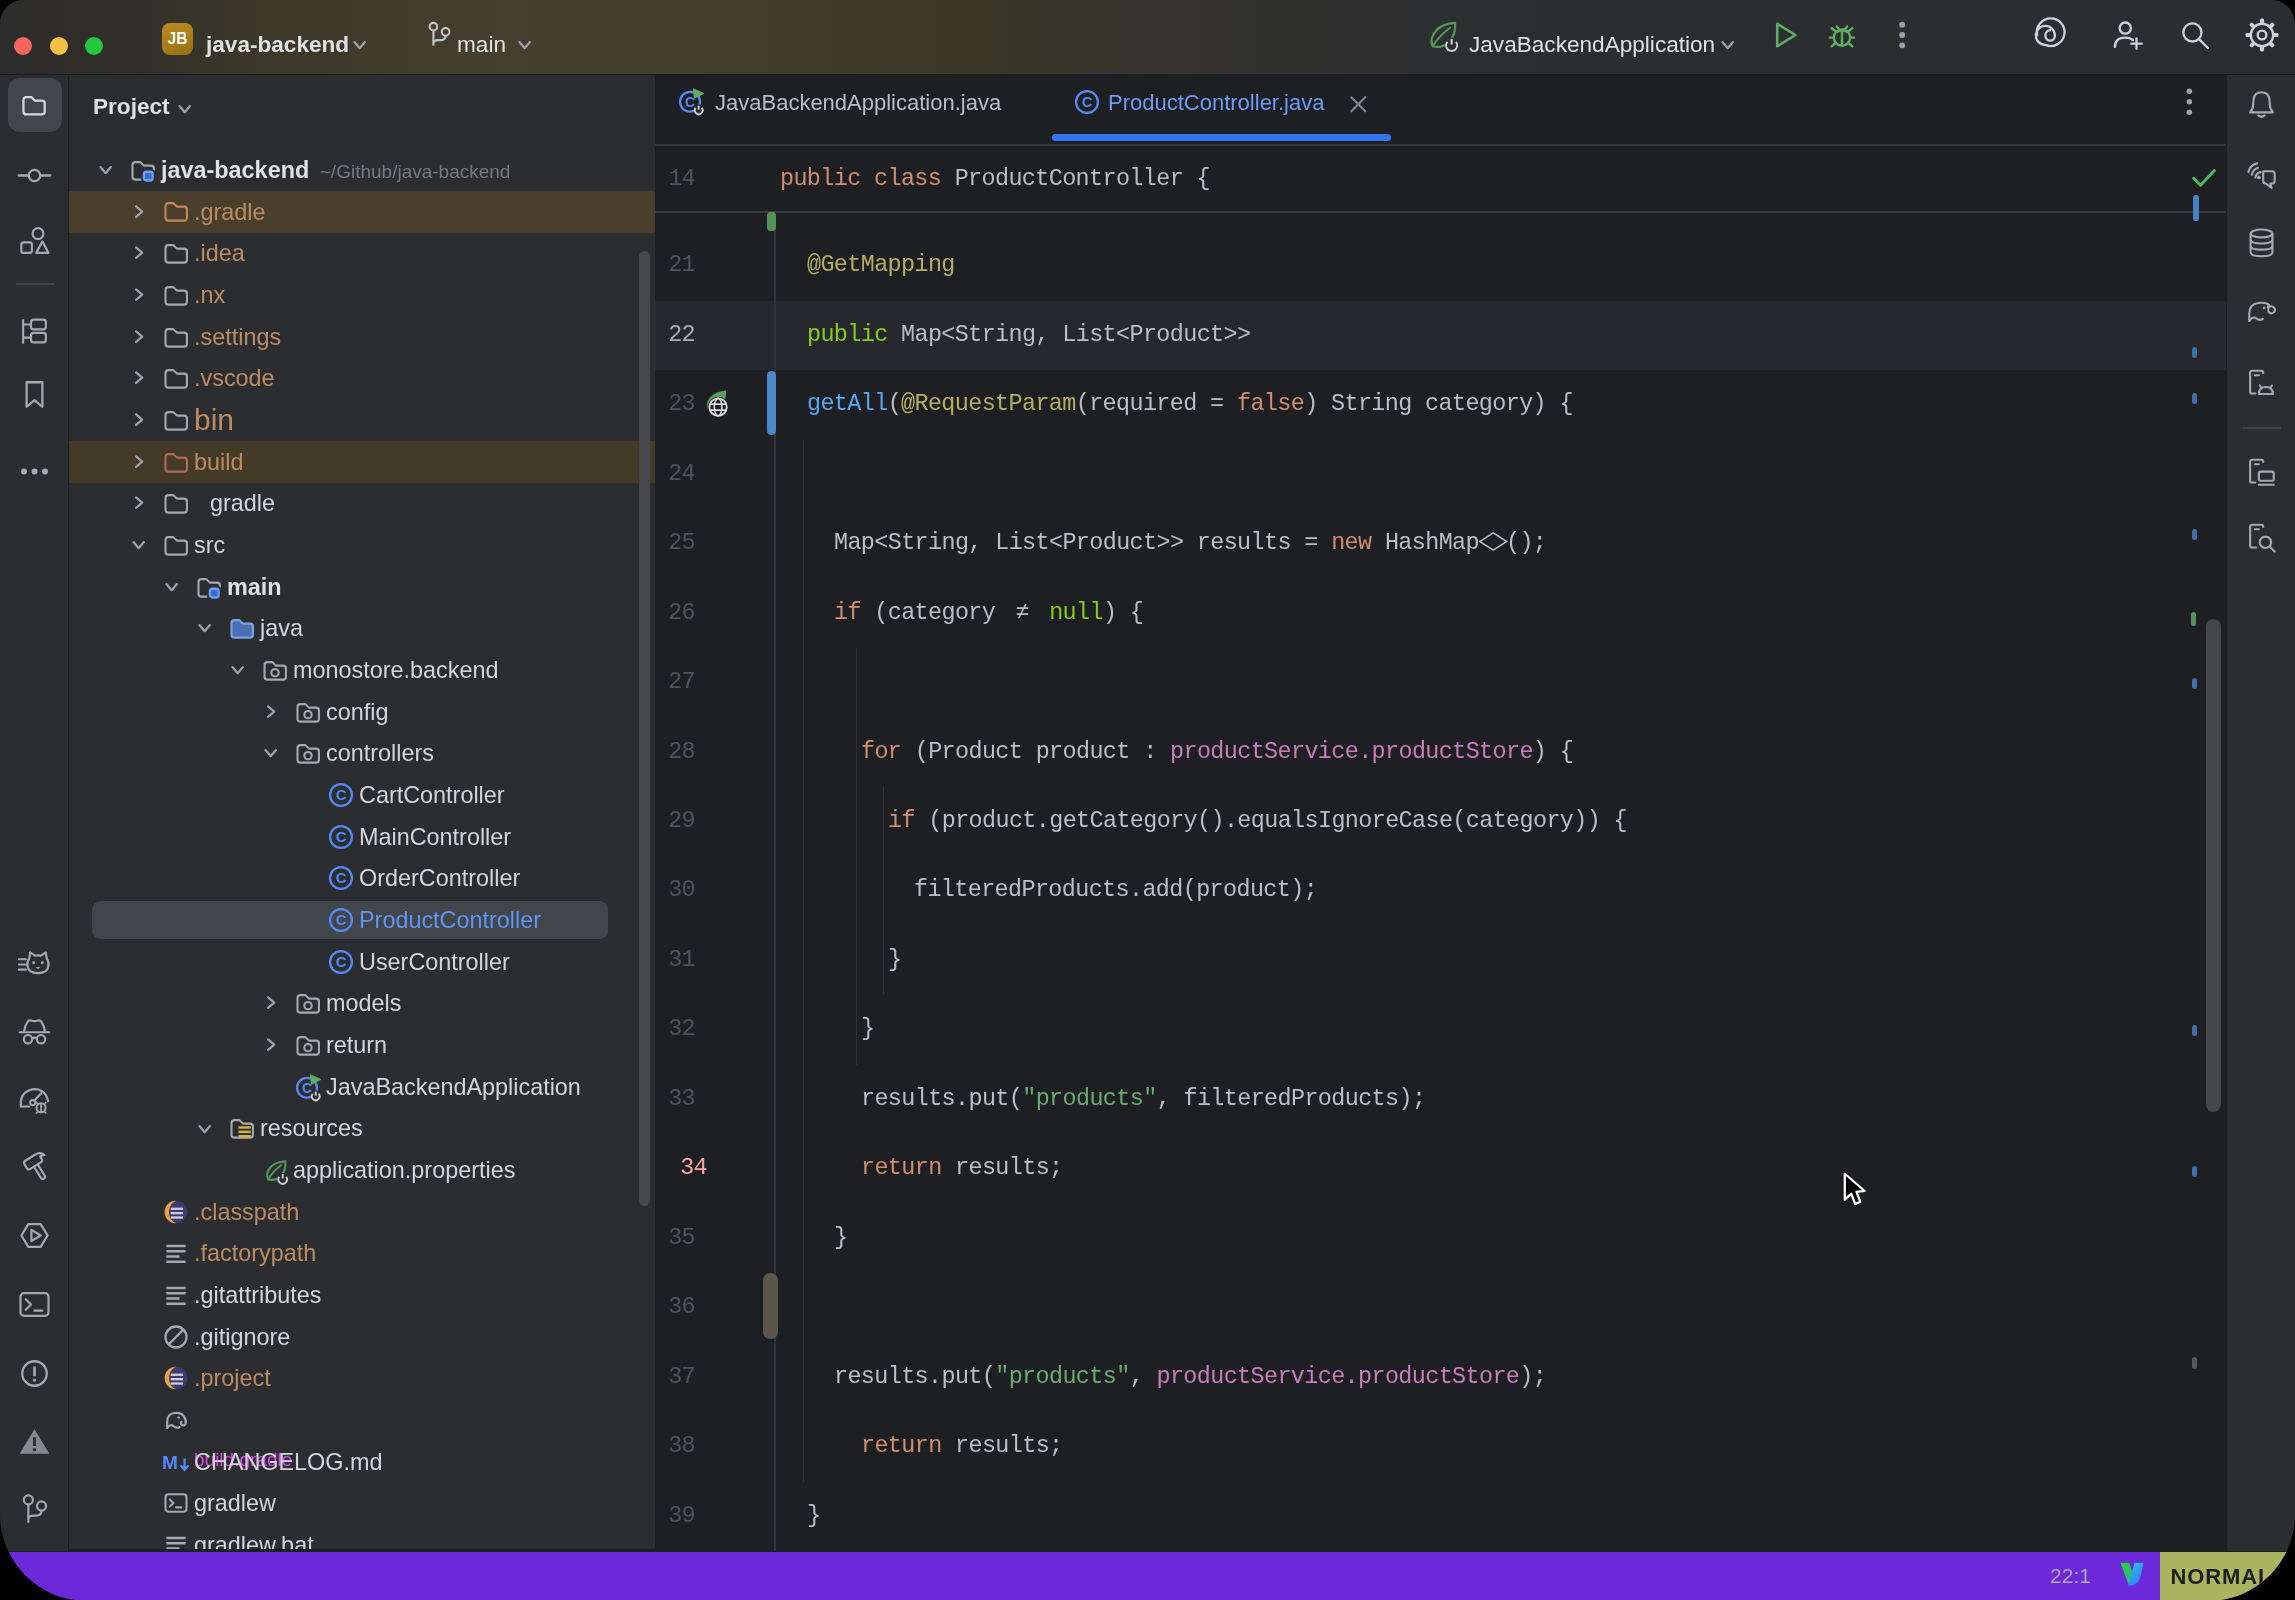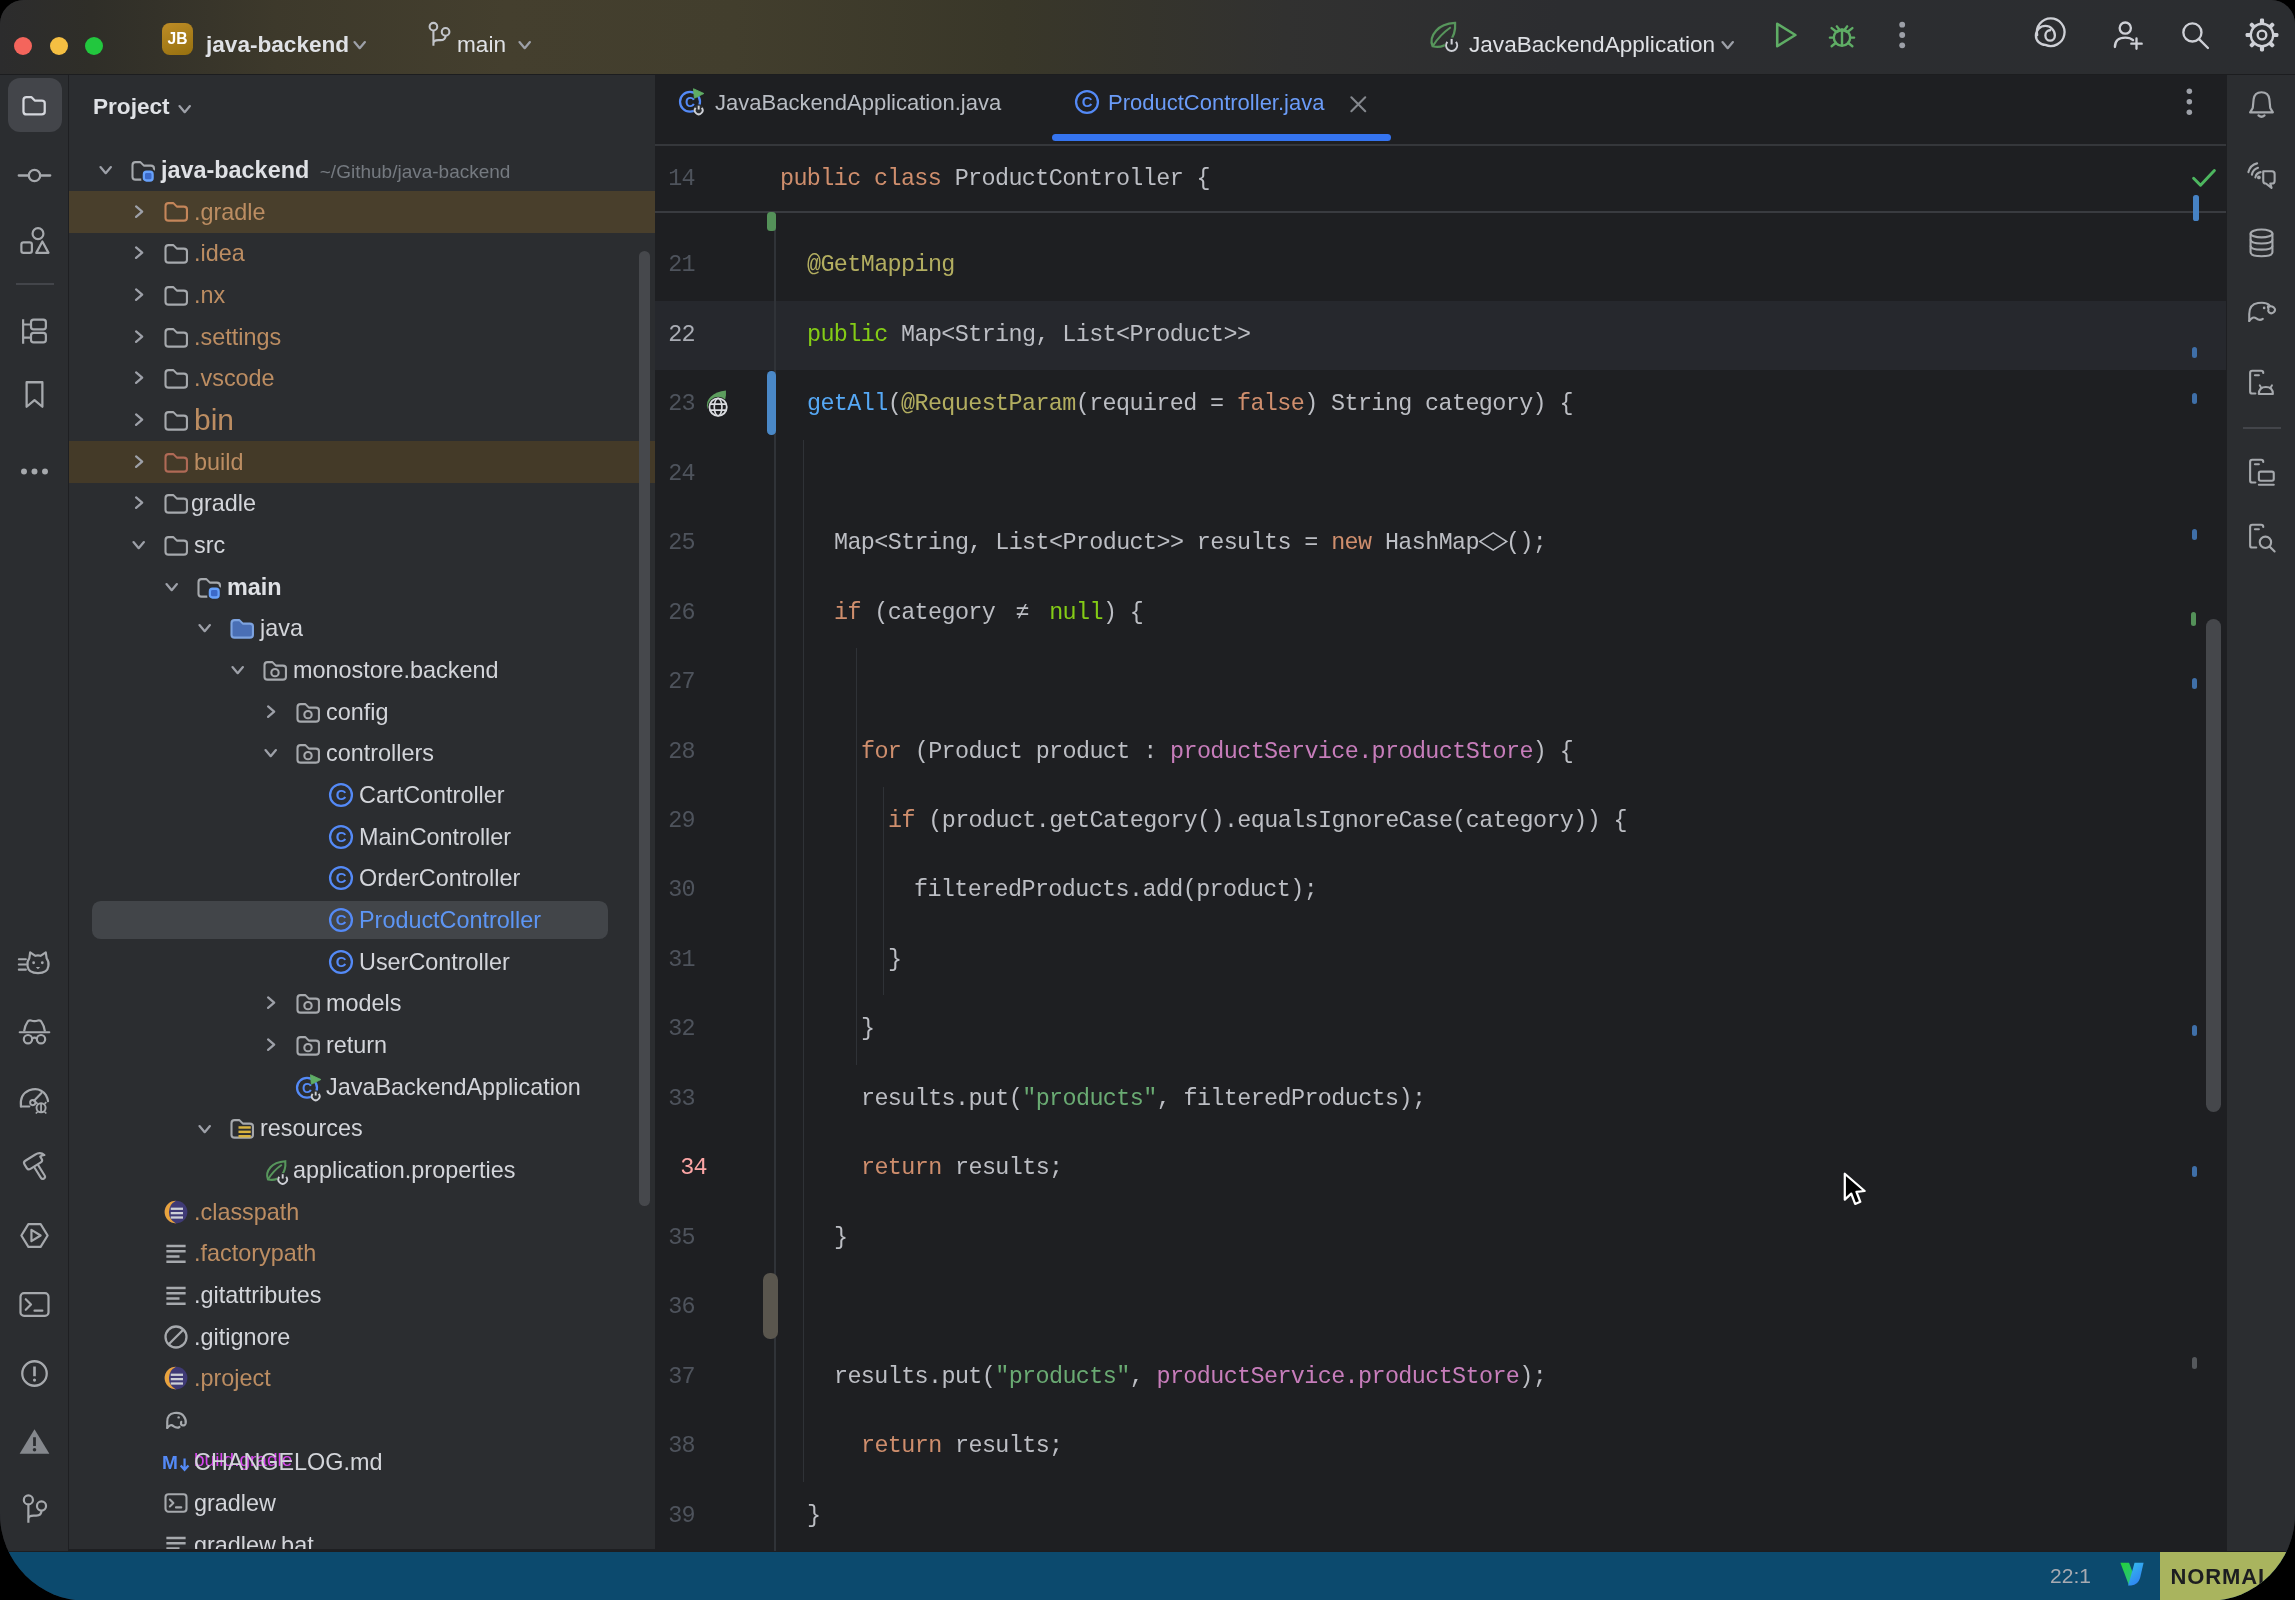--- a/index.html
+++ b/index.html
@@ -6,21 +6,21 @@
 .win{position:absolute;left:0;top:0;width:2295px;height:1601px;border-radius:24px 24px 87px 87px;overflow:hidden;background:#1e1f22}
 .abs{position:absolute}
 .titlebar{position:absolute;left:0;top:0;width:2295px;height:75px;z-index:5;
  background:linear-gradient(to right,#2c2c2d 0%,#2f2e28 4%,#3d392b 12%,#443f2e 22%,#423e2d 32%,#393729 44%,#313130 56%,#2c2d30 68%,#2b2d30 100%);
  border-bottom:1.7px solid #1c1d1f}
 .mainrow{position:absolute;left:0;top:69px;width:2295px;height:1482px}
 .activity{position:absolute;left:0;top:0;width:69px;height:1482px;background:#2b2d30;border-right:1.7px solid #1e1f22}
 .project{position:absolute;left:69px;top:0;width:586px;height:1480px;background:#2b2d30;overflow:hidden}
 .editor{position:absolute;left:655px;top:0;width:1571px;height:1482px;background:#1e1f22;overflow:hidden}
 .rightbar{position:absolute;left:2226px;top:0;width:69px;height:1482px;background:#2b2d30;border-left:1.7px solid #1e1f22}
-.statusbar{position:absolute;left:0;top:1551px;width:2295px;height:49px;background:#0c4a6e;border-top:1.7px solid #1d1e21}
+.statusbar{position:absolute;left:0;top:1551px;width:2295px;height:49px;background:#6d28d9;border-top:1.7px solid #1d1e21}
 .mono{font-family:"Liberation Mono",monospace;font-size:23.4px;letter-spacing:-0.6px;white-space:pre}
 .codeline{position:absolute;height:69px;line-height:69px}
 .lnum{position:absolute;width:40px;text-align:right;height:69px;line-height:69px;color:#4e535c}
 .neq{display:inline-block;width:27px;text-align:center;letter-spacing:0}
 .diam{display:inline-block;width:27px;height:18px;position:relative;vertical-align:baseline}
 .diam:before{content:"";position:absolute;left:4.3px;top:0px;width:16.5px;height:16.5px;border:2.3px solid #bcbec4;transform:scaleY(0.64) rotate(45deg)}
 </style></head><body>
 <div class="win">
 
 <div class="titlebar">
@@ -255,21 +255,21 @@
         </div>
 <div class="abs" style="left:125px;top:372px;height:42px;line-height:42px;font-size:23.4px;font-weight:normal;color:#bc8d62;white-space:nowrap">build</div>
 <svg class="abs" style="left:61px;top:425px" width="17.4" height="17.4" viewBox="0 0 20 20" fill="none">
           <path d="M7 4 L14 10 L7 16" stroke="#9da0a8" stroke-width="2.6" stroke-linecap="round" stroke-linejoin="round"></path>
         </svg>
 <div class="abs" style="left:93px;top:420px">
           <svg class="abs" style="left:0px;top:0px" width="28" height="28" viewBox="0 0 32 32" fill="none">
             <path d="M4 10.5 Q4 7 7.5 7 H13 L17 11 H25 Q28.5 11 28.5 14 V24 Q28.5 27 25 27 H7.5 Q4 27 4 24 Z" stroke="#a6a9ad" fill="none" stroke-width="2.4" stroke-linejoin="round"></path>
           </svg>
         </div>
-<div class="abs" style="left:122px;top:413px;height:42px;line-height:42px;font-size:23.4px;font-weight:normal;color:#d3d5da;white-space:nowrap">gradle</div>
+<div class="abs" style="left:141px;top:413px;height:42px;line-height:42px;font-size:23.4px;font-weight:normal;color:#d3d5da;white-space:nowrap">gradle</div>
 <svg class="abs" style="left:61px;top:467px" width="17.4" height="17.4" viewBox="0 0 20 20" fill="none">
           <path d="M4 7 L10 14 L16 7" stroke="#9da0a8" stroke-width="2.6" stroke-linecap="round" stroke-linejoin="round"></path>
         </svg>
 <div class="abs" style="left:93px;top:462px">
           <svg class="abs" style="left:0px;top:0px" width="28" height="28" viewBox="0 0 32 32" fill="none">
             <path d="M4 10.5 Q4 7 7.5 7 H13 L17 11 H25 Q28.5 11 28.5 14 V24 Q28.5 27 25 27 H7.5 Q4 27 4 24 Z" stroke="#a6a9ad" fill="none" stroke-width="2.4" stroke-linejoin="round"></path>
           </svg>
         </div>
 <div class="abs" style="left:125px;top:455px;height:42px;line-height:42px;font-size:23.4px;font-weight:normal;color:#d3d5da;white-space:nowrap">src</div>
 <svg class="abs" style="left:94px;top:509px" width="17.4" height="17.4" viewBox="0 0 20 20" fill="none">

